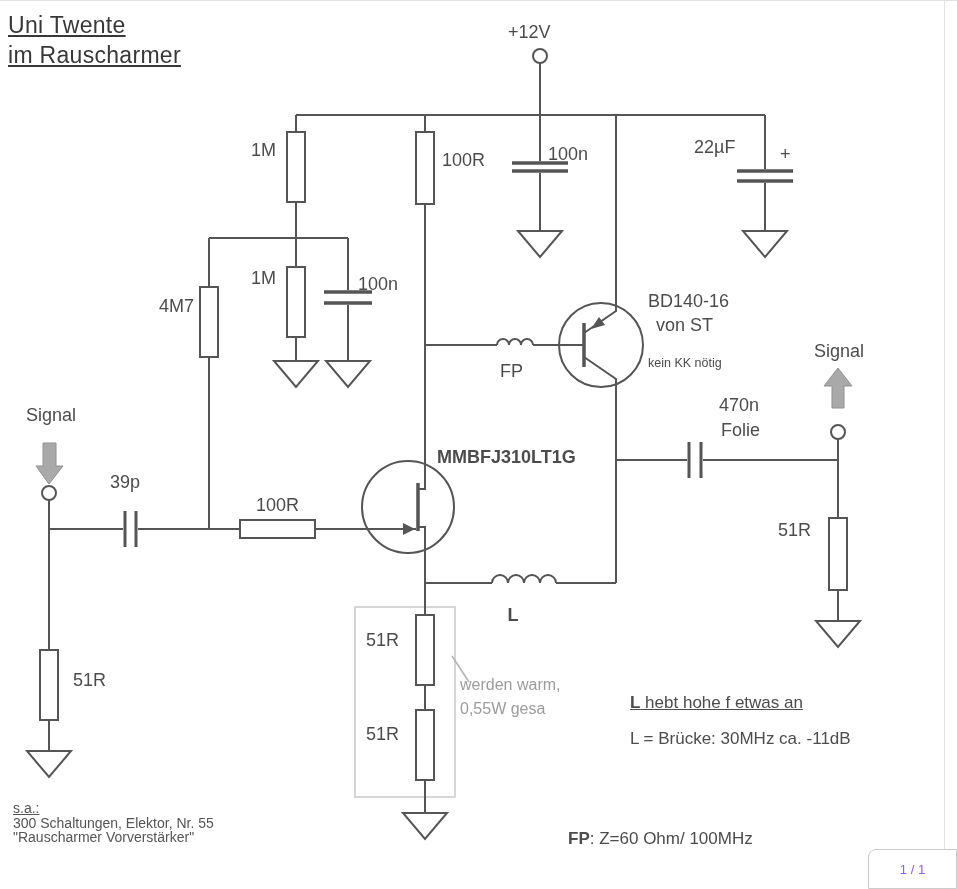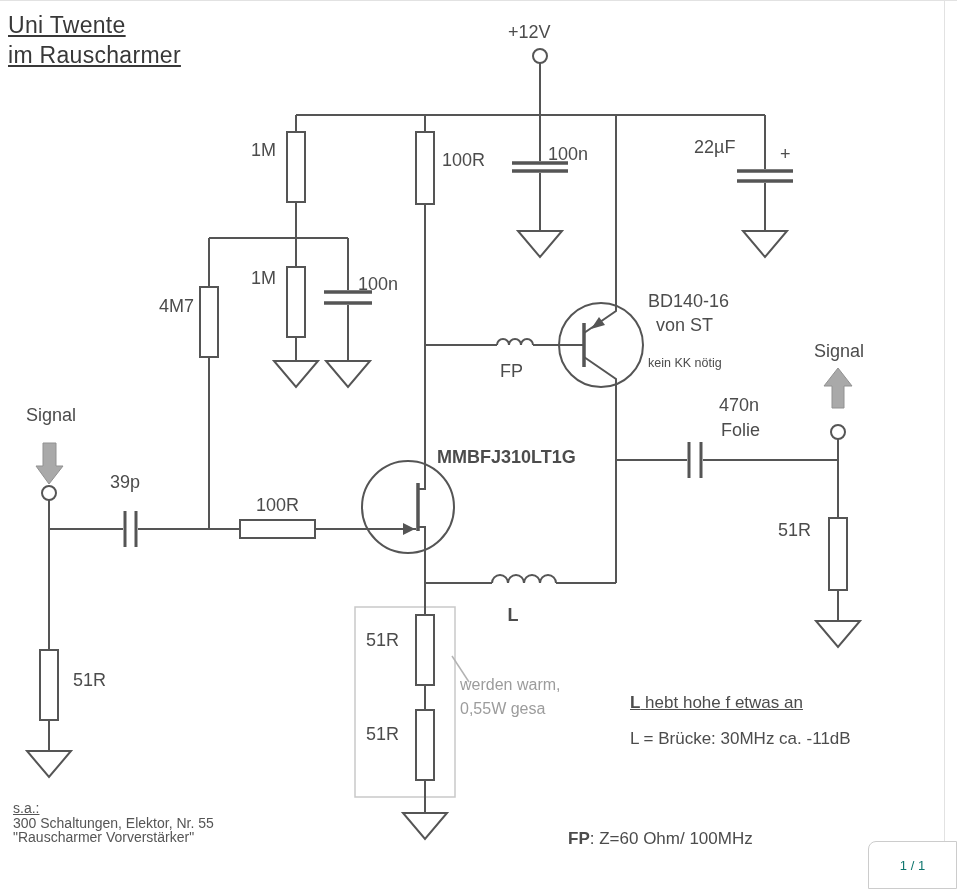--- a/index.html
+++ b/index.html
@@ -23,24 +23,24 @@
   .lbl.muted { font-size:16px; fill:#9c9c9c; }
   .title { position:absolute; left:8px; top:10px; font-size:23px; font-weight:normal; color:#383838; line-height:30px; letter-spacing:0.3px; }
   .title span { text-decoration:underline; }
   .notes { position:absolute; color:#4c4c4c; font-size:17px; }
   #notes-l { left:630px; top:694px; }
   #notes-l .line { height:17px; line-height:17px; margin-bottom:19px; white-space:nowrap; }
   #notes-l .underlined { text-decoration:underline; }
   #note-fp { left:568px; top:829px; white-space:nowrap; }
   .refs { position:absolute; left:13px; top:801px; font-size:14px; color:#555555; line-height:14.5px; white-space:nowrap; }
   .refs .sa { text-decoration:underline; }
-  .pager { position:absolute; right:0; bottom:0; width:89px; height:48px; background:#ffffff;
+  .pager { position:absolute; right:0; bottom:0; width:89px; height:40px; background:#ffffff;
            border:1px solid #cccccc; border-top-left-radius:8px;
            display:flex; align-items:center; justify-content:center;
-           font-size:13px; color:#0f766e; }
+           font-size:13px; color:#8b5cf6; }
 </style>
 </head>
 <body>
 
 <div class="stage">
   <div class="border-top"></div>
   <div class="border-right"></div>
 
   <svg class="circuit" width="957" height="889" viewBox="0 0 957 889">
 

